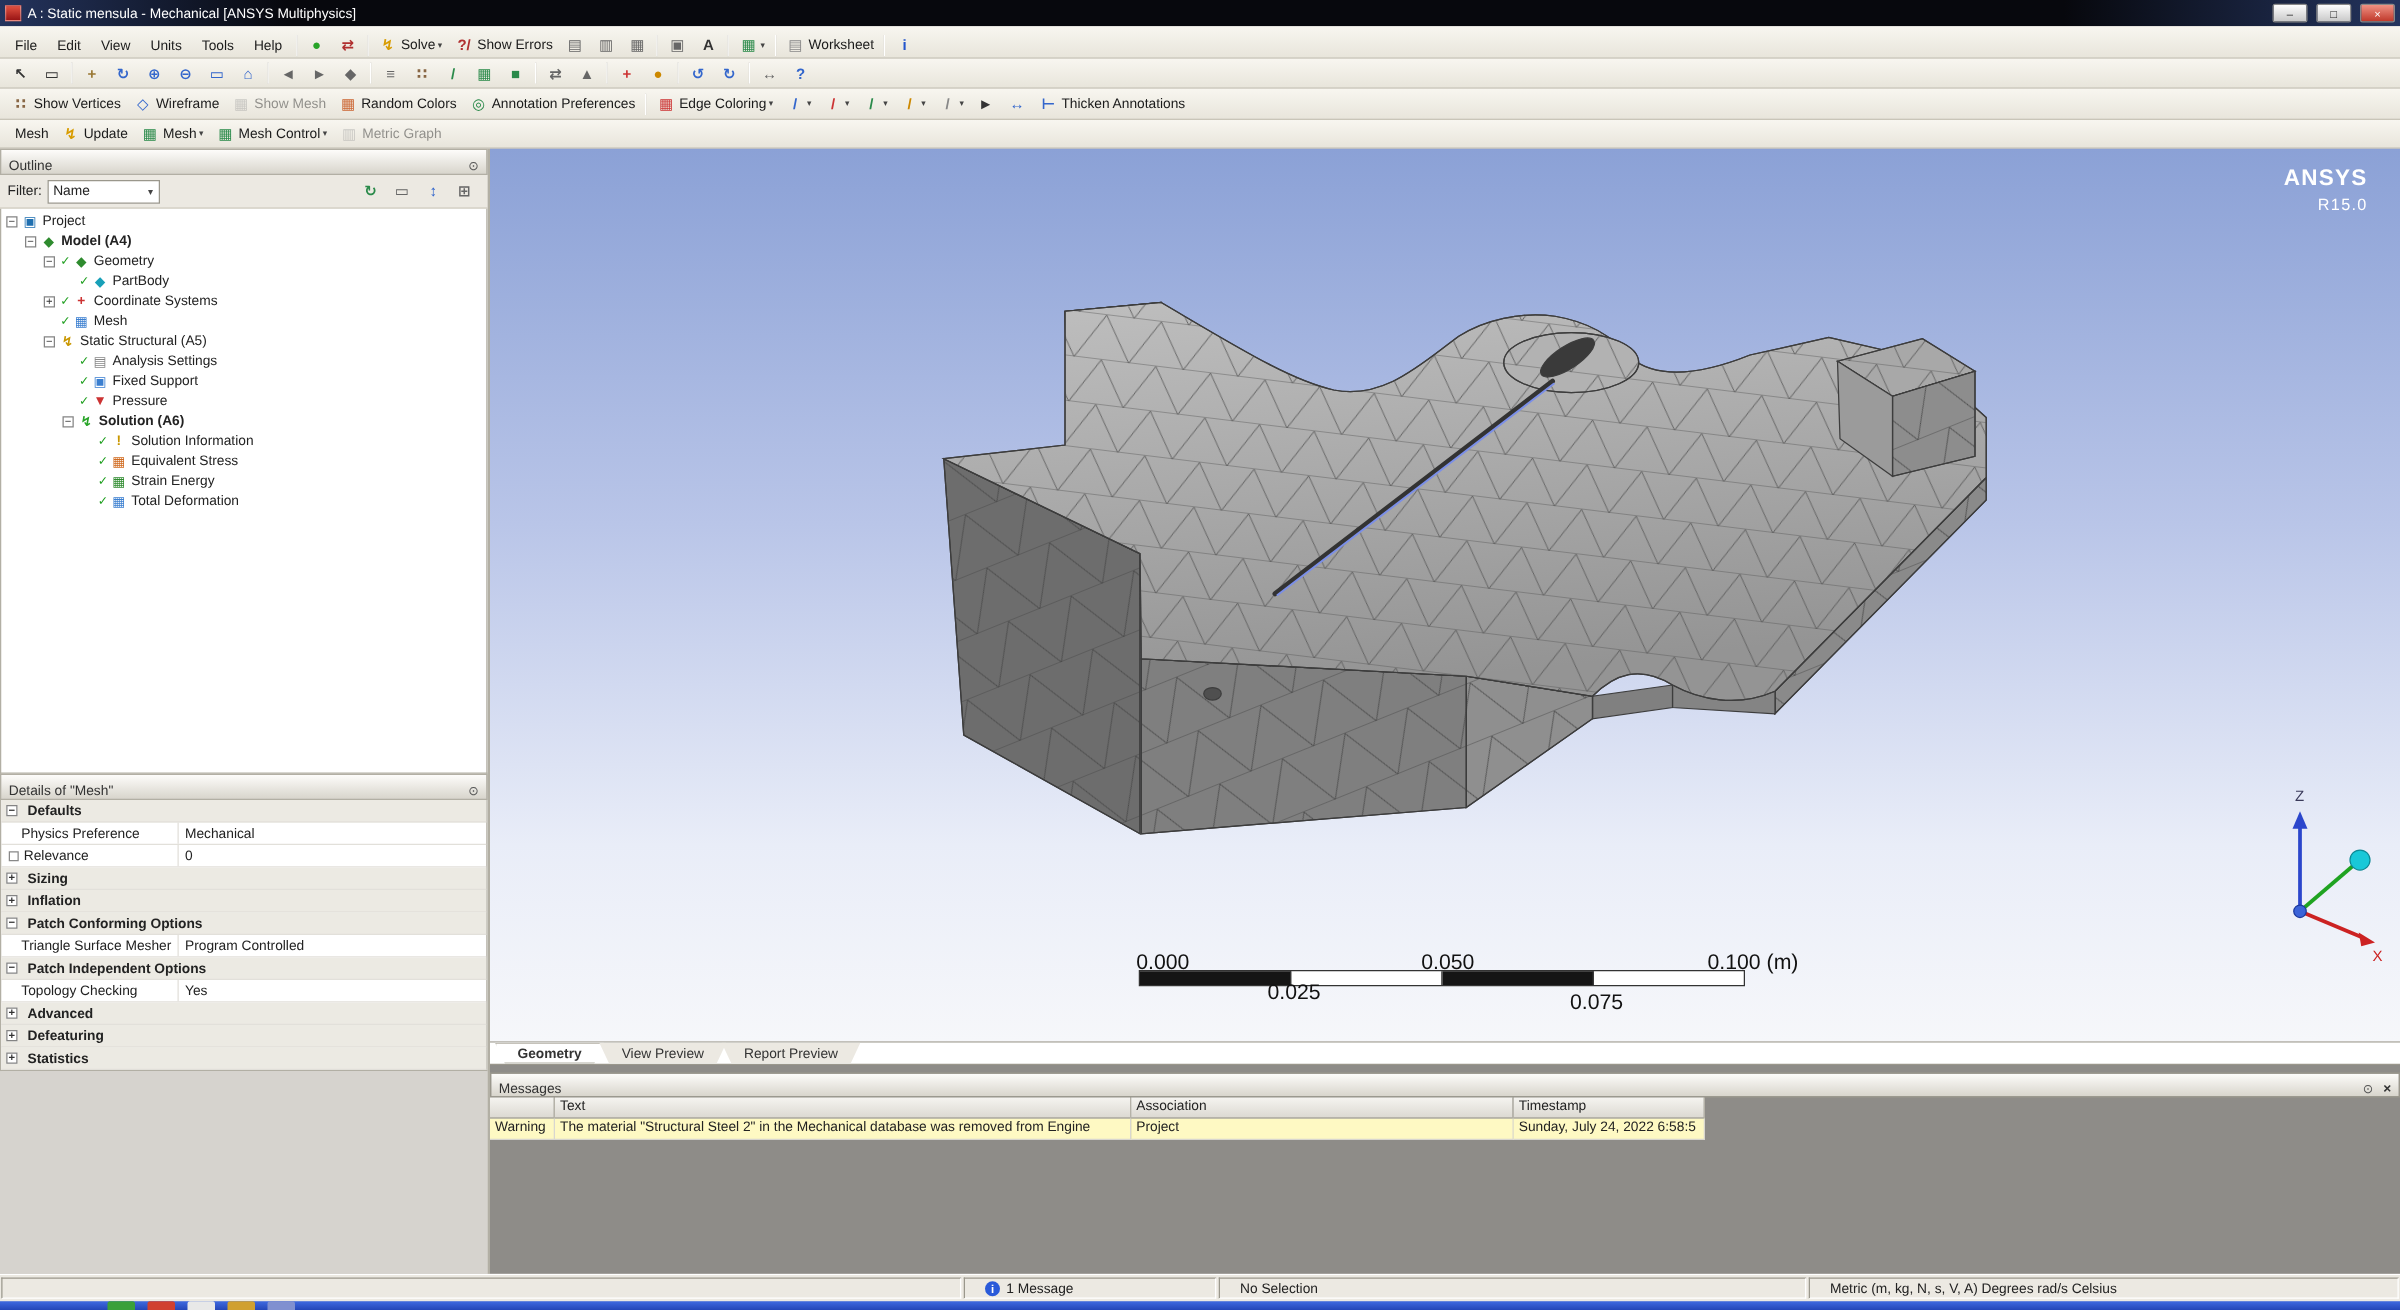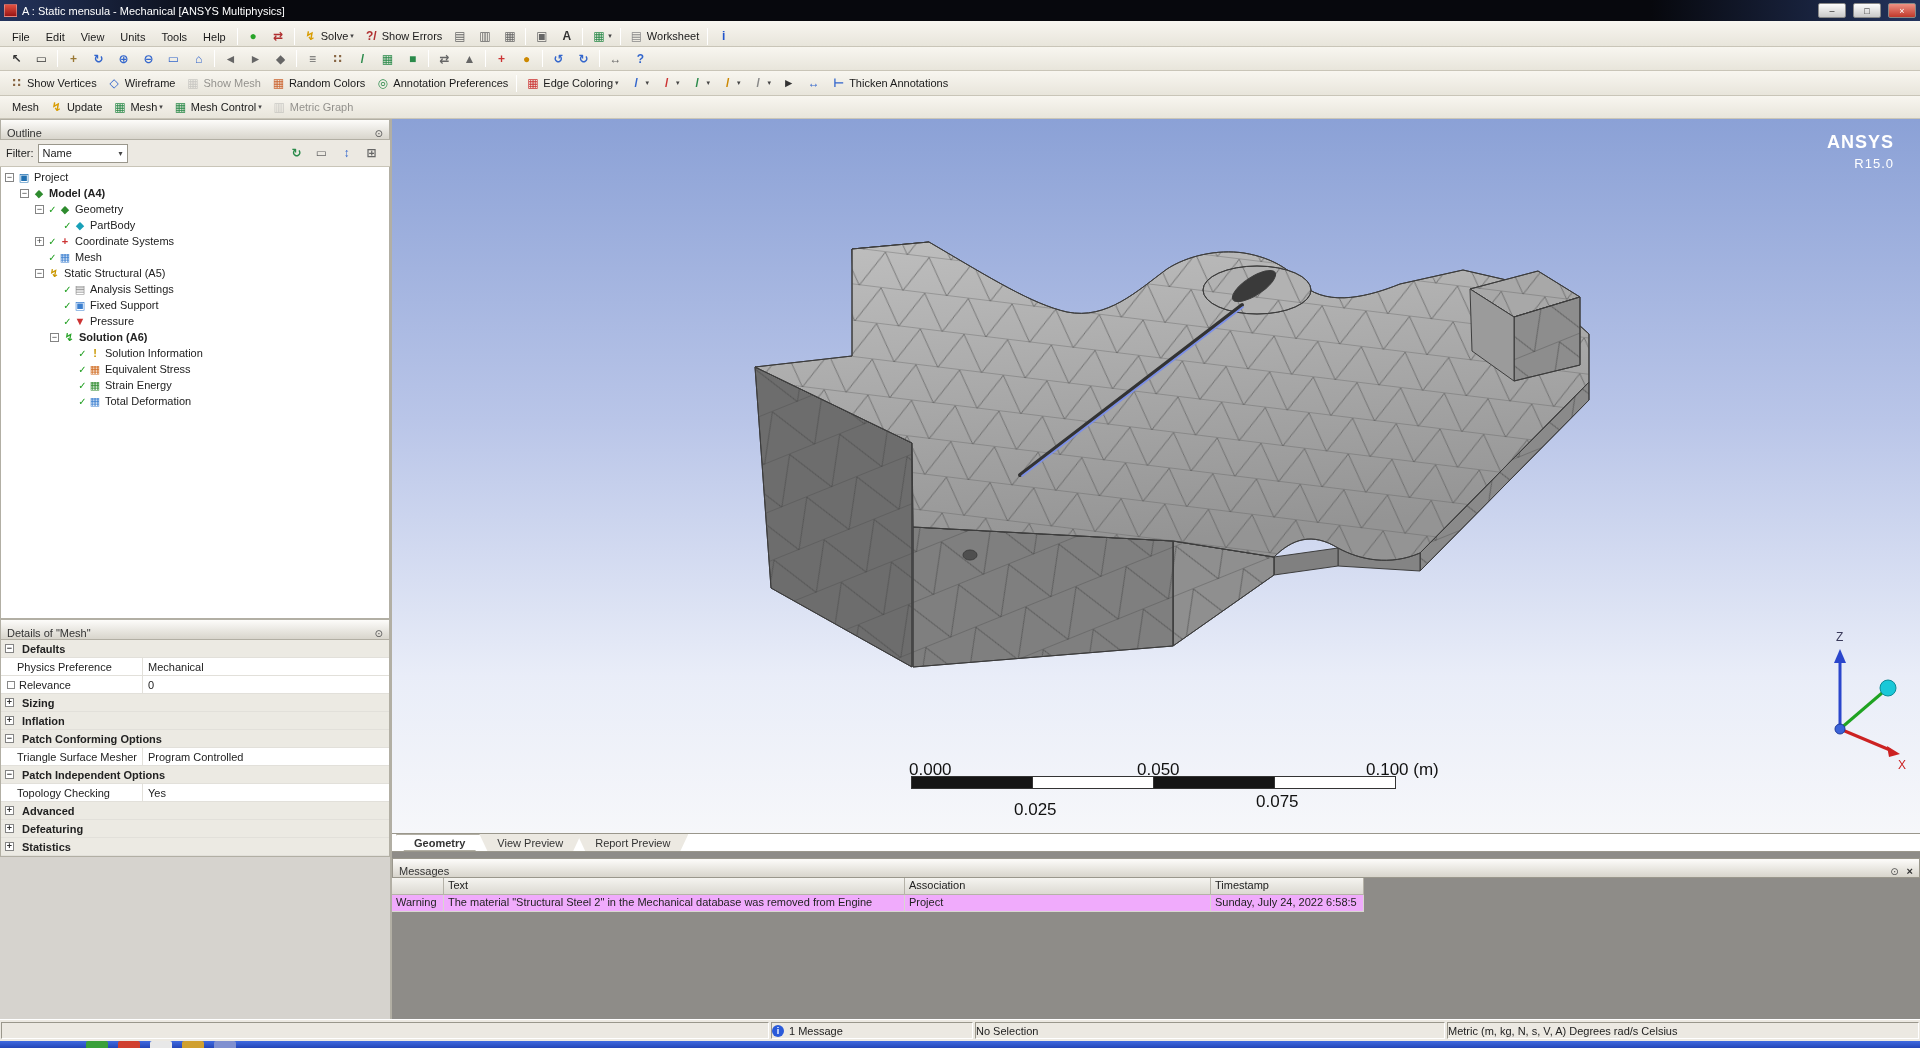--- a/index.html
+++ b/index.html
@@ -58,39 +58,39 @@
 .model{position:absolute;inset:0}
 .brand{position:absolute;top:10px;right:26px;text-align:right;color:#fff}
 .brand .b1{font-size:18px;font-weight:bold;letter-spacing:1px;line-height:27px}
 .brand .b2{font-size:13px;letter-spacing:1px}
 .ruler{position:absolute;left:519px;top:641px;width:485px;height:48px;color:#111}
 .rl{position:absolute;font-size:17px;white-space:nowrap}
 .rbar{position:absolute;left:0;top:16px;width:485px;height:13px;border:1px solid #333;background:#fff;display:flex}
 .rbar i{flex:1;border-right:1px solid #333}
 .rbar i:last-child{border-right:none}
 .rbar i.k{background:#151515}
-.t0{left:-2px;top:0}.t1{left:226px;top:0}.t2{left:455px;top:0}.b0{left:103px;top:40px}.b1{left:345px;top:32px}
+.t0{left:-2px;top:0}.t1{left:226px;top:0}.t2{left:455px;top:0}.b0{left:103px;top:24px}.b1{left:345px;top:32px}
 .triad{position:absolute;left:1396px;top:500px}
 
 
 .tabsrow{height:19px;background:#fff;border-top:1px solid #9a978c;border-bottom:1px solid #9a978c;display:flex;align-items:stretch;padding-left:4px;flex:none}
 .tab{display:flex;align-items:center;padding:0 18px;color:#333;background:#ece9e2;clip-path:polygon(0 0,100% 0,calc(100% - 8px) 100%,8px 100%);margin-right:-4px}
 .tab.active{font-weight:bold;background:#fff;box-shadow:inset 0 0 0 1px #b2afa4}
 
 
 .msgarea{flex:1;background:#8e8c88;padding-top:6px;min-height:0}
 .mh{height:20px;border:1px solid #9a978c}
 .mh-ic{display:flex;align-items:center}
 .mhead,.mrow{display:flex}
 .mhead .cell{flex:none;background:linear-gradient(#f5f4f0,#dcd9d2);border-right:1px solid #b5b2a8;border-bottom:1px solid #b5b2a8;padding:1px 4px;height:17px;overflow:hidden;white-space:nowrap}
-.mrow .cell{flex:none;background:#f0abfc;border-right:1px solid #d8d6d0;border-bottom:1px solid #d8d6d0;padding:1px 4px;height:17px;overflow:hidden;white-space:nowrap}
+.mrow .cell{flex:none;background:#fef9c3;border-right:1px solid #d8d6d0;border-bottom:1px solid #d8d6d0;padding:1px 4px;height:17px;overflow:hidden;white-space:nowrap}
 
 
 .statusbar{height:22px;background:#ece9e2;border-top:1px solid #fff;display:flex}
-.seg{border:1px solid;border-color:#9a978c #fff #fff #9a978c;margin:2px 1px;display:flex;align-items:center;padding:0 0;font-size:11px;white-space:nowrap;overflow:hidden}
+.seg{border:1px solid;border-color:#9a978c #fff #fff #9a978c;margin:2px 1px;display:flex;align-items:center;padding:0 16px;font-size:11px;white-space:nowrap;overflow:hidden}
 .s1{width:768px}.s2{width:202px;gap:5px}.s3{width:470px}.s4{flex:1}
 .info-ic{width:12px;height:12px;border-radius:50%;background:#2a5ad9;color:#fff;font-size:9px;font-weight:bold;display:flex;align-items:center;justify-content:center;flex:none}
 .info-ic::after{content:"i"}
 
 
 .taskbar{height:7px;background:linear-gradient(#3f6ae0,#2446b8);display:flex;gap:10px;padding-left:86px}
 .tk{width:22px;height:7px;border-radius:2px 2px 0 0}
 </style>
 </head>
 <body>

